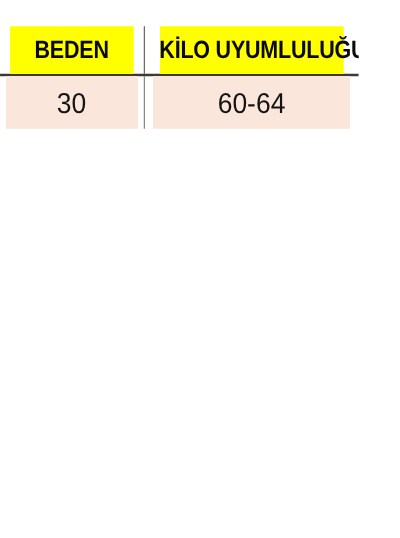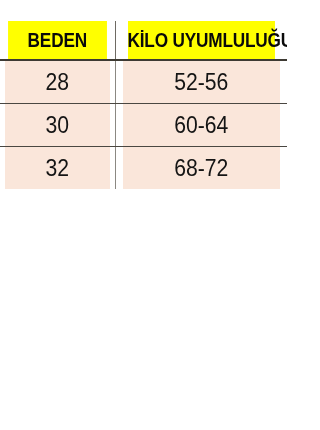--- a/index.html
+++ b/index.html
@@ -113,27 +113,19 @@
 
     <thead>
       <tr class="header-row">
         <th class="header-beden">BEDEN</th>
         <th class="header-kilo">KİLO UYUMLULUĞU</th>
       </tr>
     </thead>
 
     <tbody>
       <tr class="data-row row-shade">
-        <td class="cell-beden"><span class="cell-text">28</span></td>
-        <td class="cell-kilo"><span class="cell-text">52-56</span></td>
-      </tr>
-      <tr class="data-row row-shade">
         <td class="cell-beden"><span class="cell-text">30</span></td>
         <td class="cell-kilo"><span class="cell-text">60-64</span></td>
-      </tr>
-      <tr class="data-row row-shade">
-        <td class="cell-beden"><span class="cell-text">32</span></td>
-        <td class="cell-kilo"><span class="cell-text">68-72</span></td>
       </tr>
     </tbody>
   </table>
 
 </div>
 
 </body></html>

